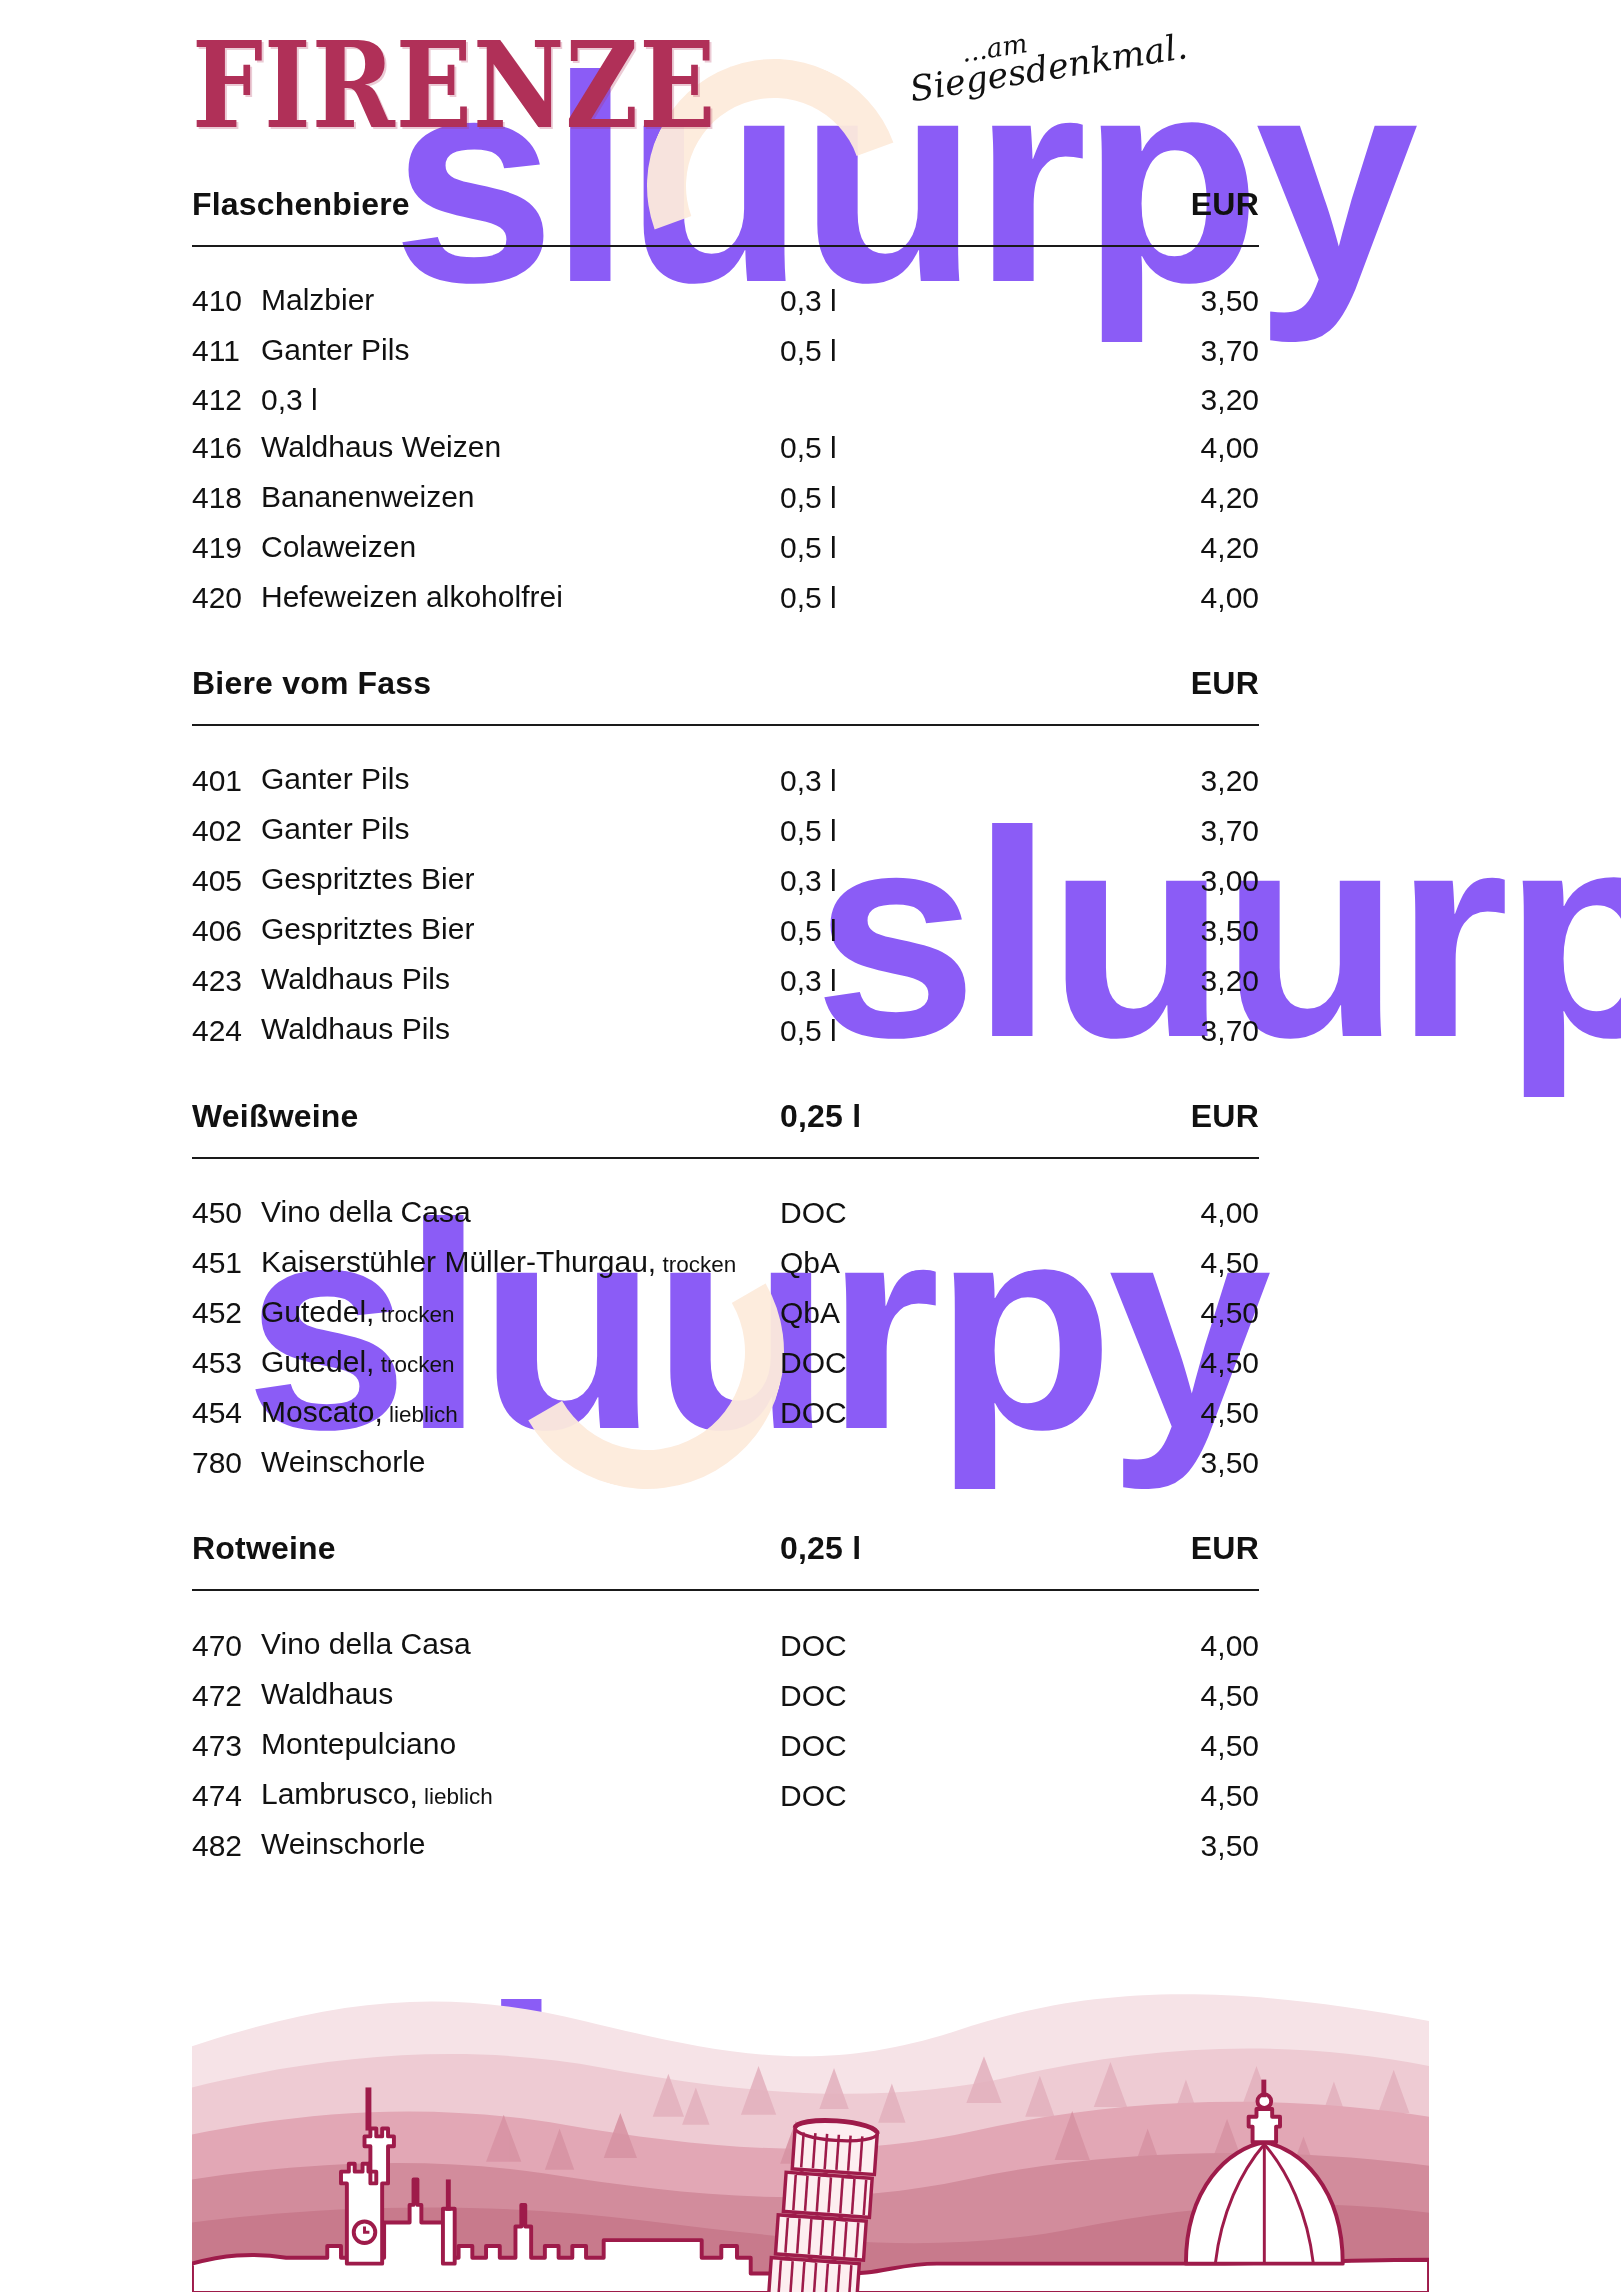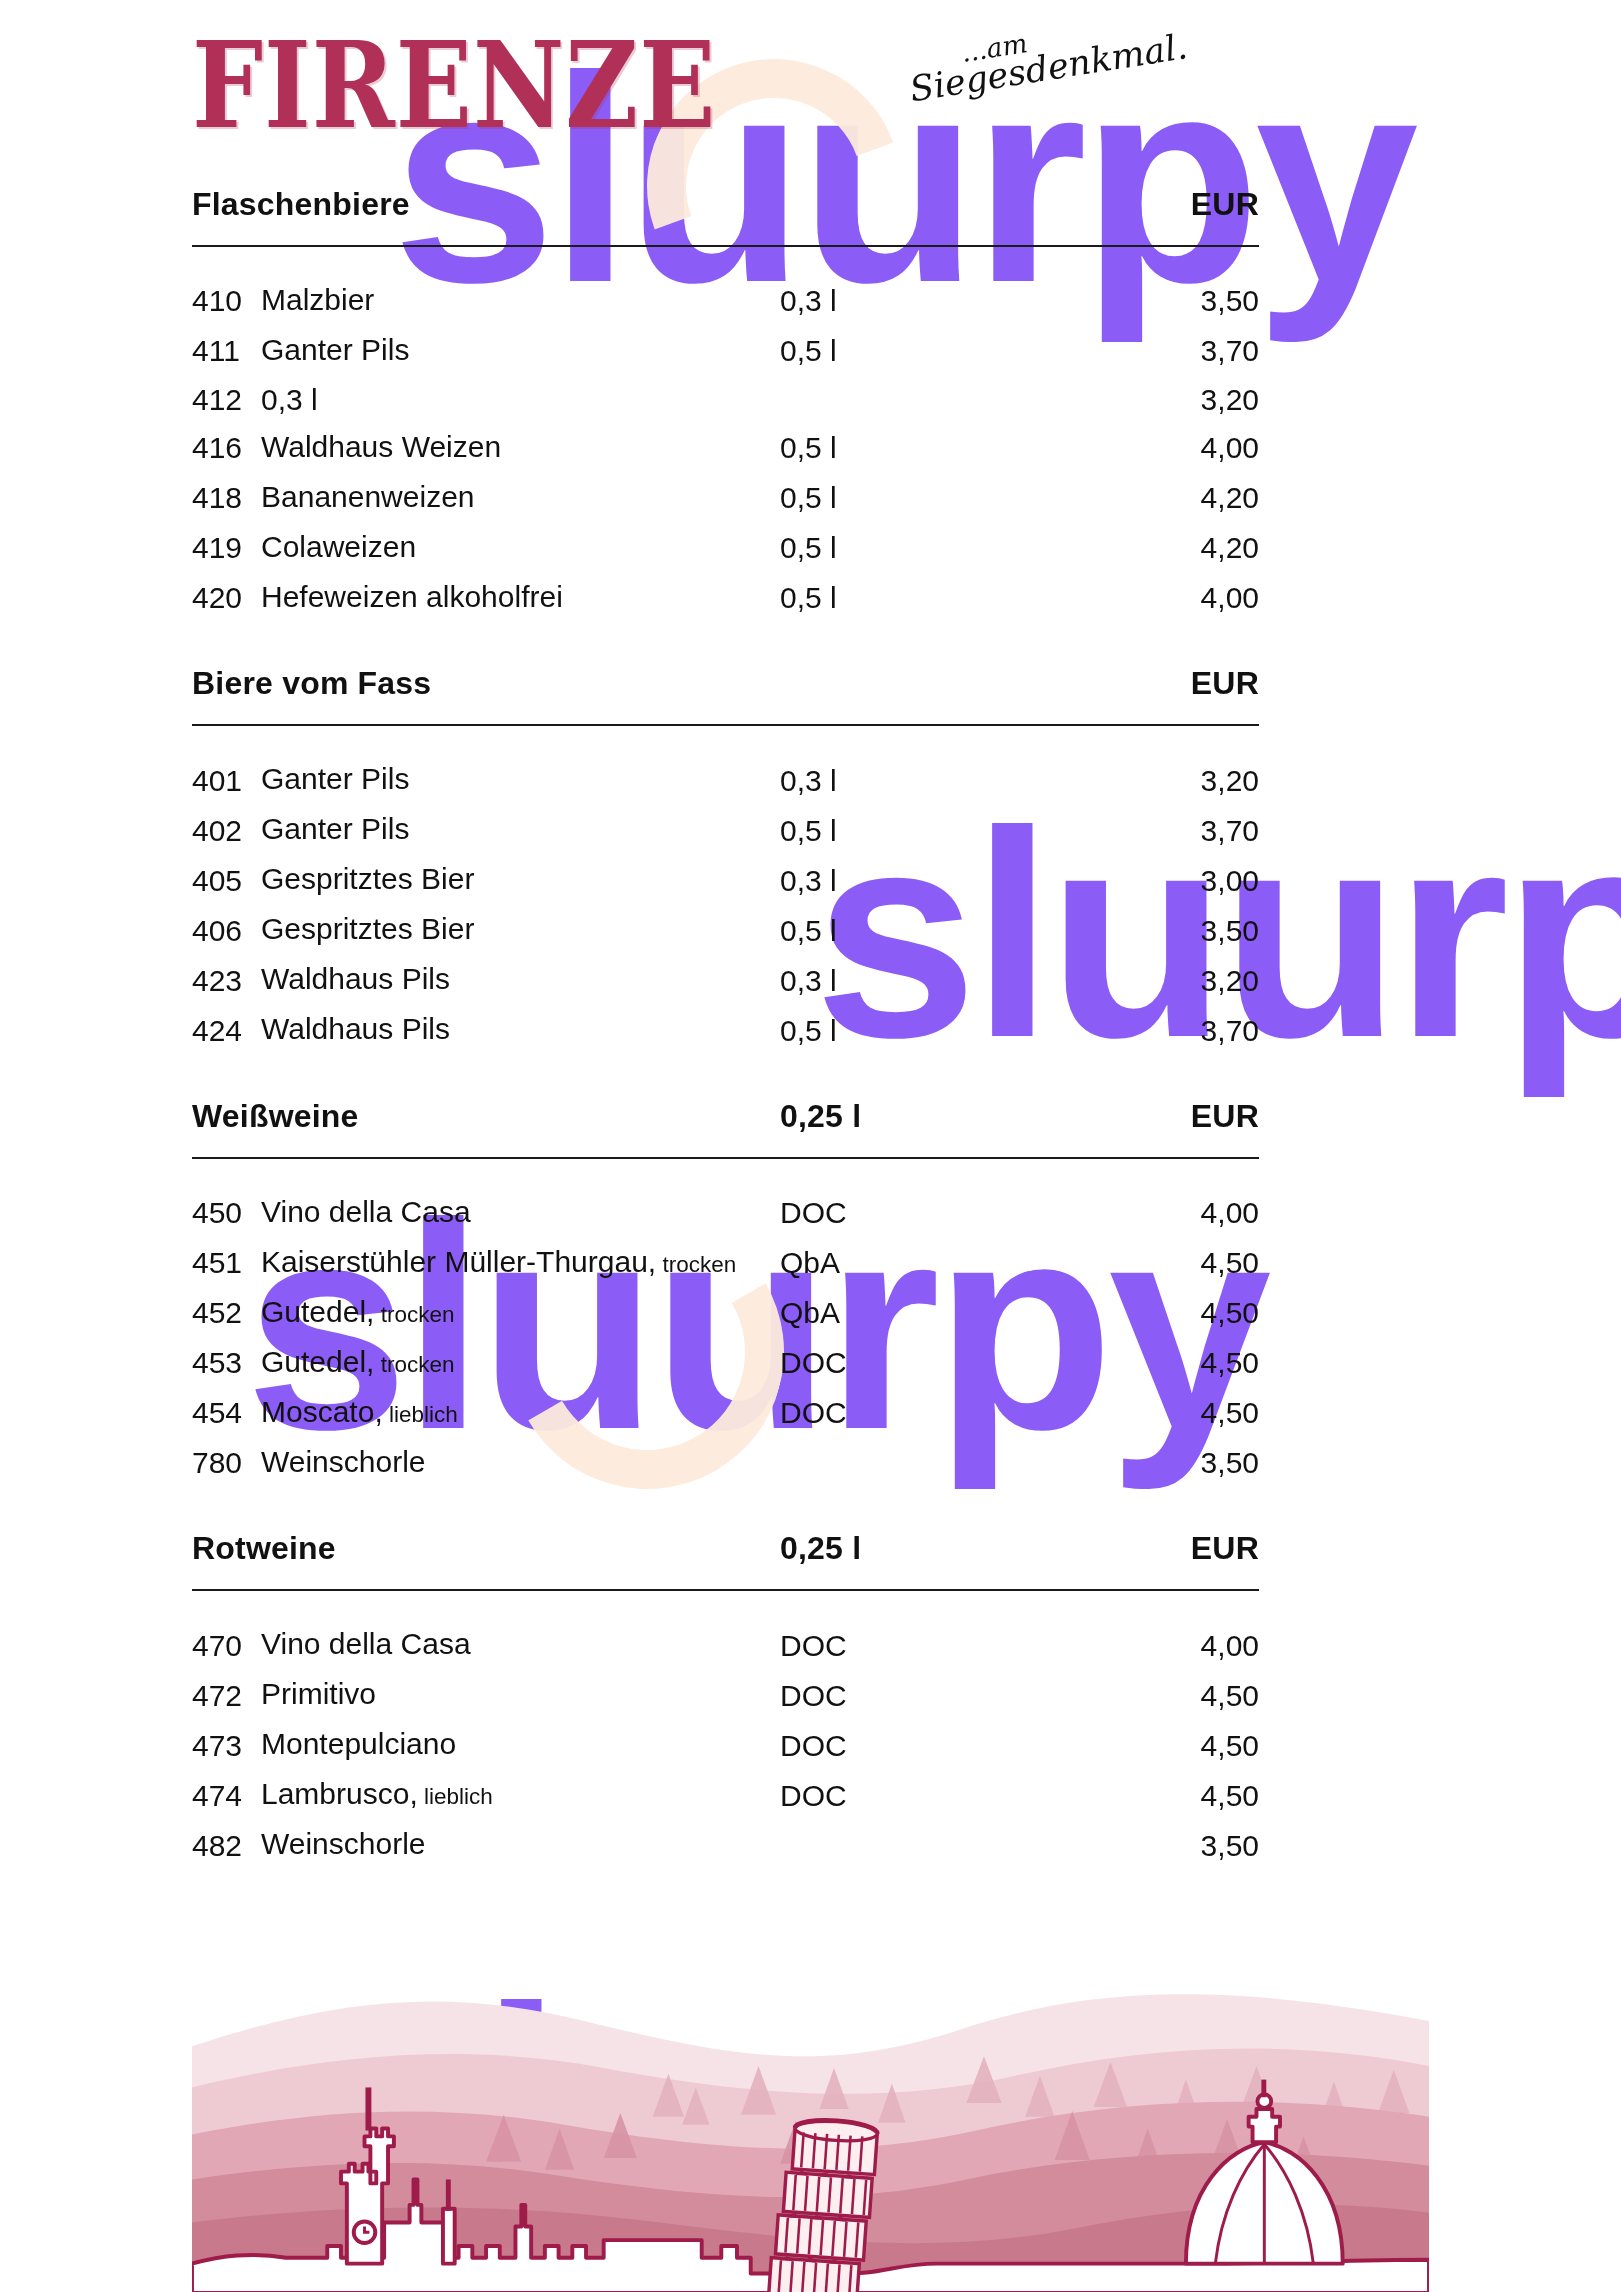--- a/index.html
+++ b/index.html
@@ -352,21 +352,21 @@
         <hr class="rule">
         <div class="rows">
           <div class="row">
             <div class="r-code">470</div>
             <div class="r-name"><span>Vino della Casa</span><span class="mod"></span></div>
             <div class="r-vol">DOC</div>
             <div class="r-price">4,00</div>
           </div>
           <div class="row">
             <div class="r-code">472</div>
-            <div class="r-name"><span>Primitivo</span><span class="mod"></span></div>
+            <div class="r-name"><span>Waldhaus</span><span class="mod"></span></div>
             <div class="r-vol">DOC</div>
             <div class="r-price">4,50</div>
           </div>
           <div class="row">
             <div class="r-code">473</div>
             <div class="r-name"><span>Montepulciano</span><span class="mod"></span></div>
             <div class="r-vol">DOC</div>
             <div class="r-price">4,50</div>
           </div>
           <div class="row">

